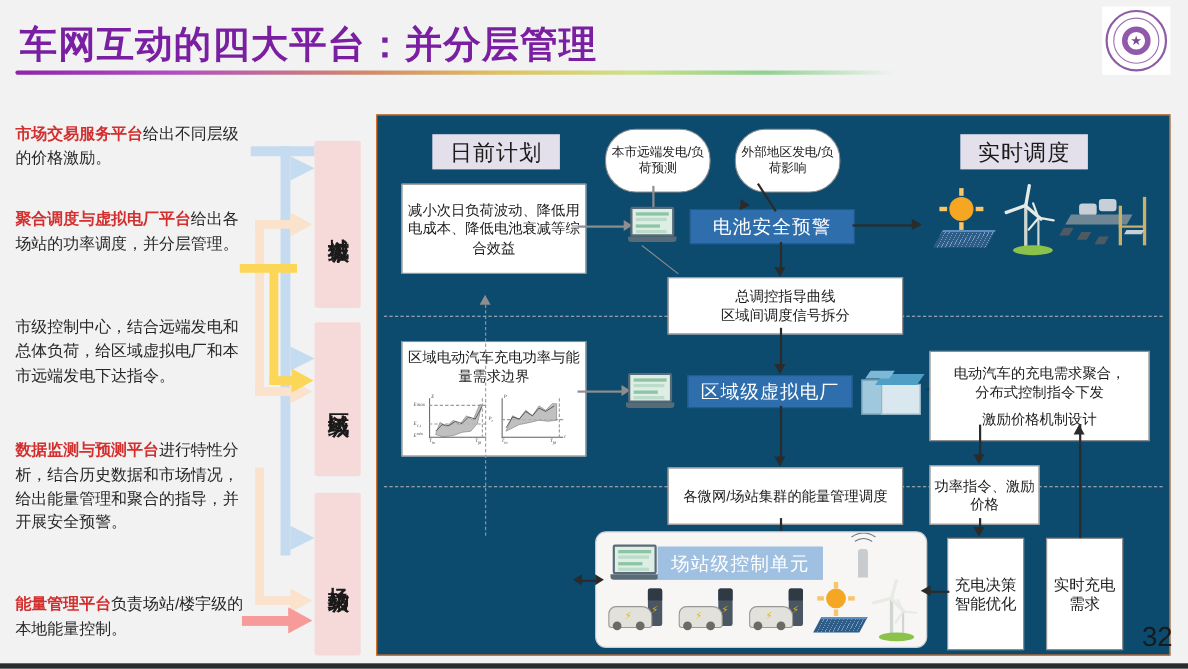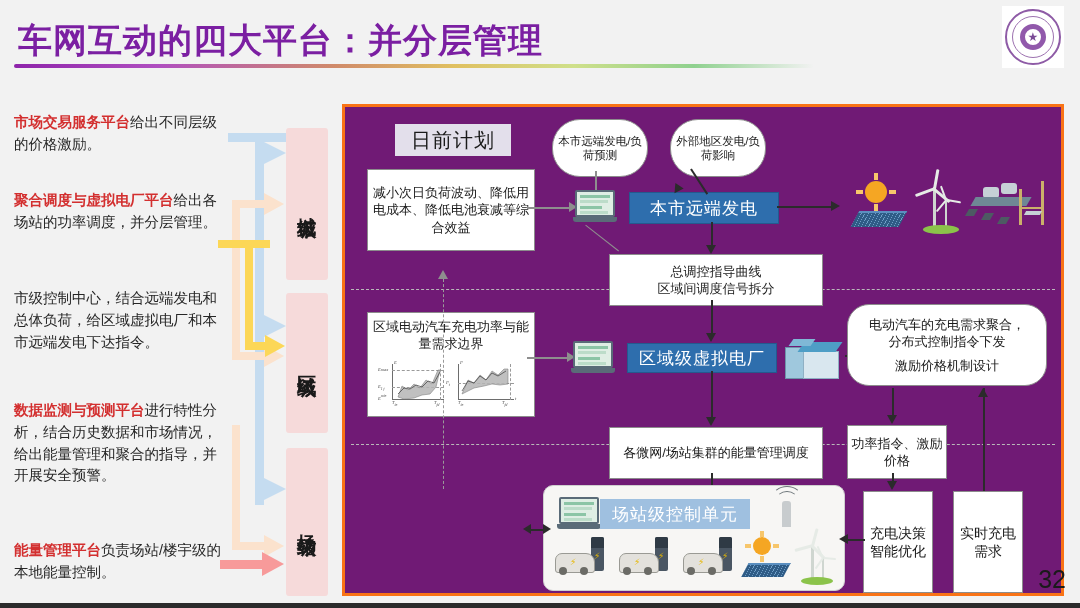--- a/index.html
+++ b/index.html
@@ -70,21 +70,21 @@
     letter-spacing:2px;
   }
   .level span{
     writing-mode:vertical-rl;text-orientation:upright;
     line-height:1.35;
   }
 
   
   #diagram{
     left:342px;top:104px;width:722px;height:492px;
-    background:#701a75;border:3px solid #f97316;
+    background:#0c4a6e;border:1px solid #f97316;
   }
   .dashline{
     position:absolute;left:6px;right:6px;height:0;
     border-top:1.5px dashed #b9b9b9;
   }
 
   
   .chip{
     position:absolute;background:#e3dfeb;
     color:#1a1a1a;font-size:20px;
@@ -273,20 +273,23 @@
   <span>场站级</span>
 </div>
 
 <div class="abs" id="diagram">
 
   <div class="dashline" style="top:182px;"></div>
   <div class="dashline" style="top:337px;"></div>
 
   <div class="chip" style="left:50px;top:17px;width:116px;height:32px;">
     <span>日前计划</span>
+  </div>
+  <div class="chip" style="left:530px;top:17px;width:116px;height:32px;">
+    <span>实时调度</span>
   </div>
 
   <div class="box" style="left:22px;top:62px;width:160px;height:76px;">
     <span>减小次日负荷波动、降低用电成本、降低电池衰减等综合效益</span>
   </div>
 
   <div class="box small" style="left:207px;top:12px;width:88px;height:52px;">
     <span>本市远端发电/负荷预测</span>
   </div>
 
@@ -304,21 +307,21 @@
     <div class="lid">
         <i></i>
         <i class="w3"></i>
         <i class="w2"></i>
         <i class="w3"></i>
       </div>
     <div class="base"></div>
   </div>
 
   <div class="bluebox" style="left:284px;top:85px;width:148px;height:30px;">
-    <span>本市远端发电</span>
+    <span>电池安全预警</span>
   </div>
 
   <div class="ar" style="left:345px;top:62px;width:1.8px;height:30px;transform:rotate(-33deg);transform-origin:top center;"></div>
   <div class="arh" style="left:327px;top:78px;border-width:0 5px 9px 5px;border-color:transparent transparent #2b2b2b transparent;transform:rotate(-146deg);"></div>
 
   <div class="ar" style="left:432px;top:99px;width:56px;height:1.8px;"></div>
   <div class="arh" style="left:486px;top:94px;border-width:5px 0 5px 9px;border-color:transparent transparent transparent #2b2b2b;"></div>
 
   <div class="abs" style="left:490px;top:62px;width:220px;height:80px;">
 
@@ -425,21 +428,21 @@
   <div class="bld" style="left:440px;top:228px;width:58px;height:44px;">
     <div class="b1" style="left:0px;top:12px;width:20px;height:30px;"></div>
     <div class="b2" style="left:18px;top:16px;width:34px;height:26px;"></div>
     <div class="roof" style="left:16px;top:7px;width:38px;height:10px;transform:skewX(-35deg);"></div>
     <div class="roof" style="left:6px;top:4px;width:22px;height:7px;transform:skewX(-35deg);background:#7fb8d6;"></div>
   </div>
 
   <div class="ar" style="left:500px;top:248px;width:30px;height:1.8px;"></div>
   <div class="arh" style="left:528px;top:243px;border-width:5px 0 5px 9px;border-color:transparent transparent transparent #2b2b2b;"></div>
 
-  <div class="box" style="left:502px;top:197px;width:192px;height:76px;border-radius:22px;">
+  <div class="box" style="left:502px;top:214px;width:192px;height:76px;">
     <span>电动汽车的充电需求聚合，</span>
     <span>分布式控制指令下发</span>
     <span style="margin-top:6px;">激励价格机制设计</span>
   </div>
 
   <div class="box" style="left:264px;top:320px;width:206px;height:46px;">
     <span>各微网/场站集群的能量管理调度</span>
   </div>
 
   <div class="ar" style="left:366px;top:264px;width:1.8px;height:47px;"></div>

